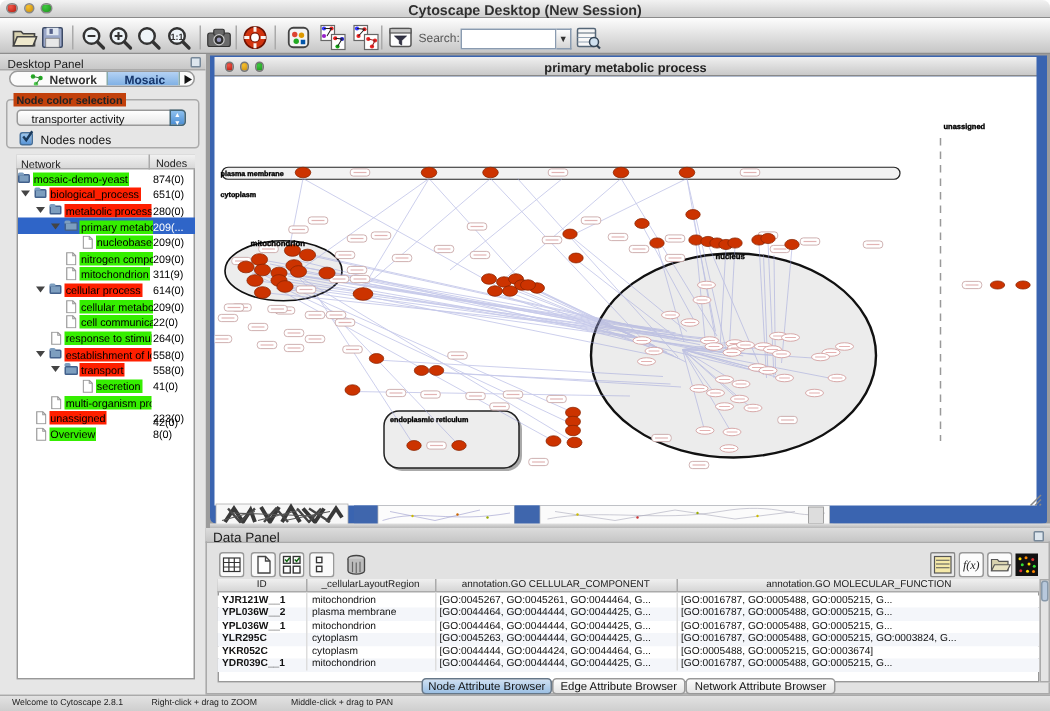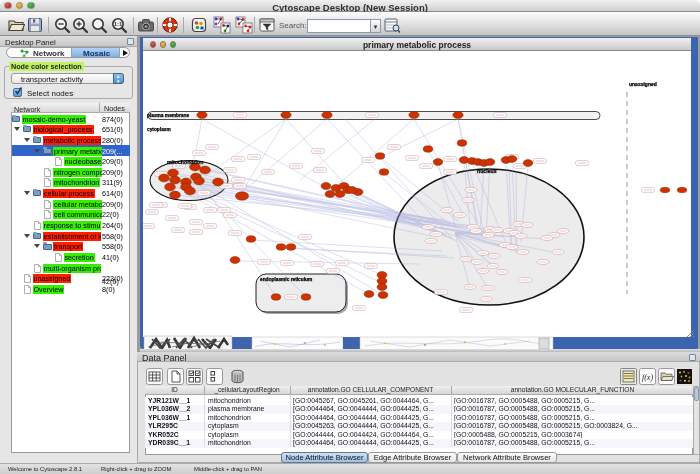--- a/index.html
+++ b/index.html
@@ -119,29 +119,29 @@
     <svg class="abs" style="left:13px;top:1.5px" width="9" height="9" viewBox="0 0 9 9">
       <circle cx="2" cy="2" r="1.5" fill="#2a2"></circle>
       <circle cx="7" cy="3" r="1.5" fill="#2a2"></circle>
       <circle cx="4" cy="7" r="1.5" fill="#5c5"></circle>
       <path d="M2 2 L7 3 L4 7" stroke="#383" stroke-width="0.7" fill="none"></path>
     </svg>
     <div class="abs" style="left:26px;top:1.5px;font-size:8px;font-weight:bold;color:#333">Network</div>
     <div class="abs" style="left:76px;top:1.5px;font-size:8px;font-weight:bold;color:#15356b">Mosaic</div>
   </div>
 <div class="abs" style="left:4px;top:66px;width:129px;height:33px;border:1px solid #aaa;border-radius:3px"></div>
-<div class="abs" style="left:9px;top:61.5px;background:#bef264;padding:0 2px;font-size:7.2px;font-weight:bold;color:#222">Node color selection</div>
+<div class="abs" style="left:9px;top:61.5px;background:#c2410c;padding:0 2px;font-size:7.2px;font-weight:bold;color:#222">Node color selection</div>
 <div class="abs" style="left:11px;top:72.5px;width:113px;height:11px;background:linear-gradient(#ffffff,#e8e8e8);border:1px solid #999;border-radius:3px"></div>
 <div class="abs" style="left:21px;top:74.5px;font-size:7.6px;color:#111">transporter activity</div>
 <div class="abs" style="left:112.5px;top:72.5px;width:11.5px;height:11px;background:linear-gradient(#8ec0ee,#4d8fd4);border:1px solid #467;border-radius:0 3px 3px 0;color:#fff;font-size:4.5px;text-align:center;line-height:5px">▲<br>▼</div>
 <div class="abs" style="left:13px;top:87.5px;width:9px;height:9px;background:linear-gradient(#9cc6ee,#5a95d6);border:1px solid #456f9a;border-radius:2px"></div>
 <svg class="abs" style="left:13px;top:85px" width="11" height="11" viewBox="0 0 11 11">
     <path d="M2.5 6 L4.5 8.5 L8.5 2.5" stroke="#1a3a5c" stroke-width="1.6" fill="none"></path>
   </svg>
-<div class="abs" style="left:27px;top:89px;font-size:8px;color:#111">Select nodes</div>
+<div class="abs" style="left:27px;top:89px;font-size:8px;color:#111">Nodes nodes</div>
 <div class="abs" style="left:11px;top:103px;width:119px;height:350px;background:#fff;border:1px solid #999"></div>
 <div class="abs" style="left:11px;top:103px;width:119px;height:9.5px;background:linear-gradient(#f2f2f2,#d8d8d8);border-bottom:1px solid #aaa">
     <span class="abs" style="left:3px;top:1.5px;font-size:7.2px;color:#222">Network</span>
     <span class="abs" style="left:93px;top:1px;font-size:7.2px;color:#222">Nodes</span>
     <span class="abs" style="left:88px;top:0;width:1px;height:9.5px;background:#aaa"></span>
   </div>
 <div class="abs" style="left:11.5px;top:103px;width:118px;height:349px;overflow:hidden;font-size:7.2px">
     <div style="position:absolute;left:0;top:10.5px;width:100%;height:10.64px">
       <div style="position:absolute;left:0px;top:2.4px;width:8.6px;height:6px;background:#7d9ebf;border:0.5px solid #43618c;border-radius:1px"></div>
       <div style="position:absolute;left:0px;top:1.2px;width:4px;height:2px;background:#7d9ebf;border-radius:1px 1px 0 0"></div>

